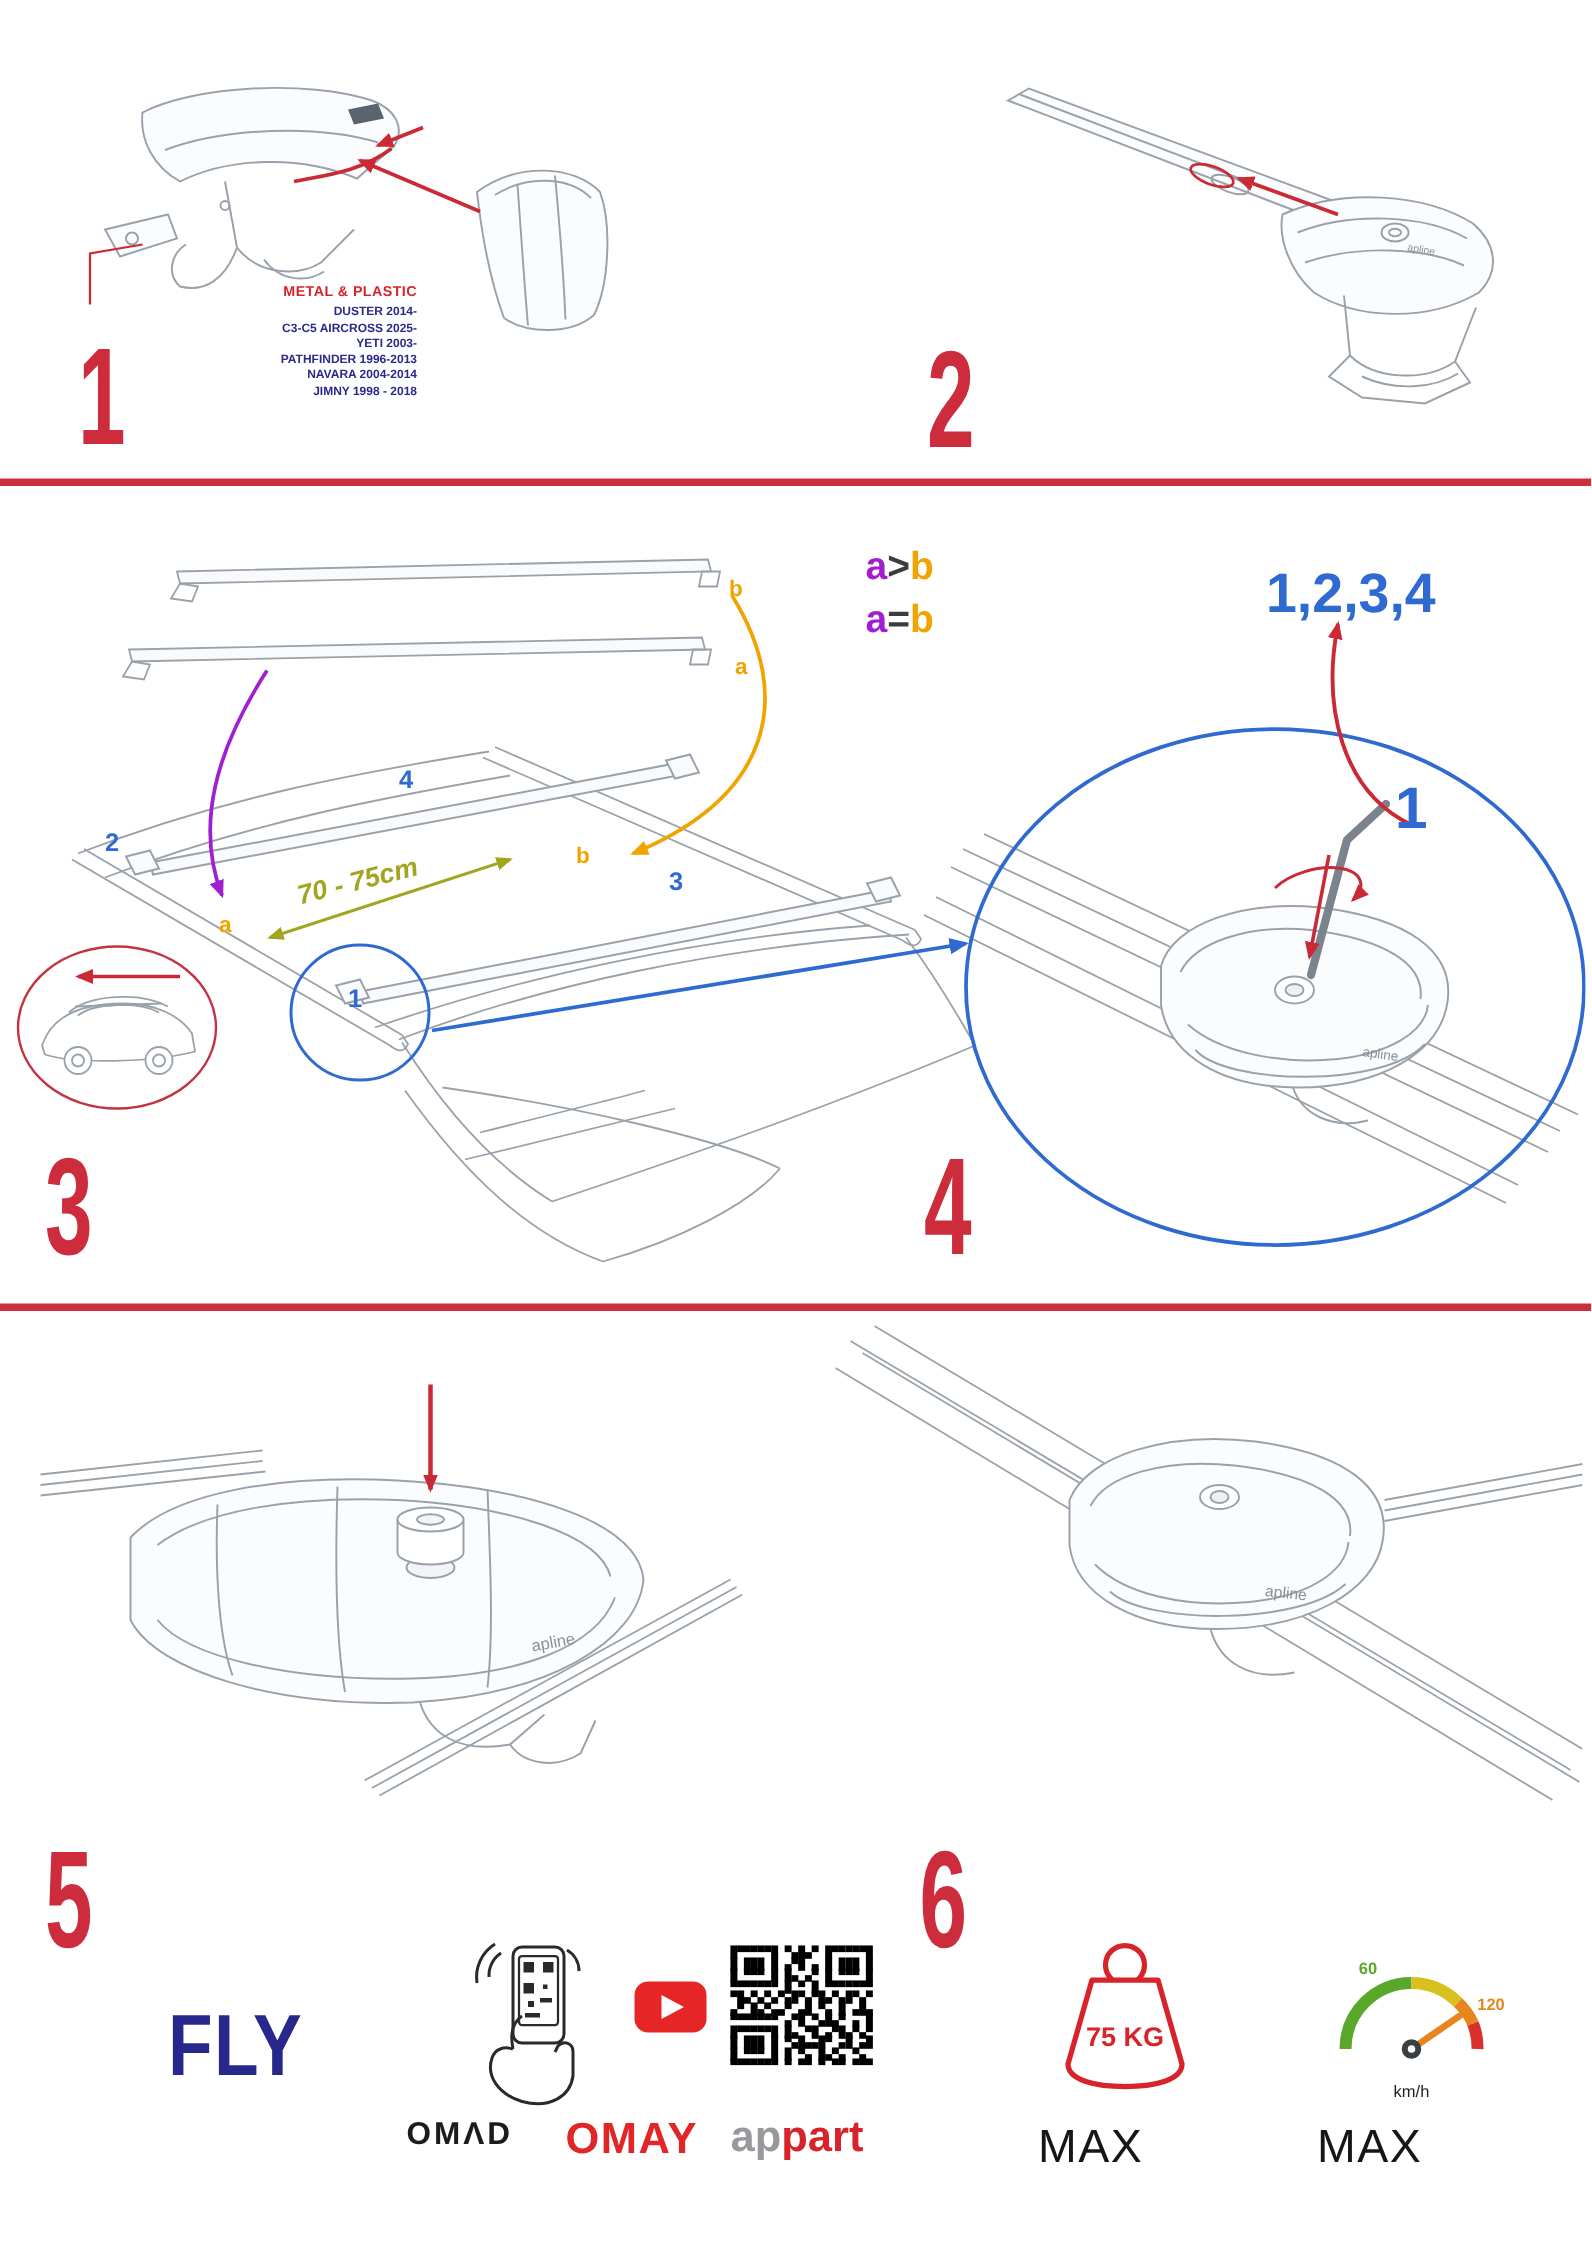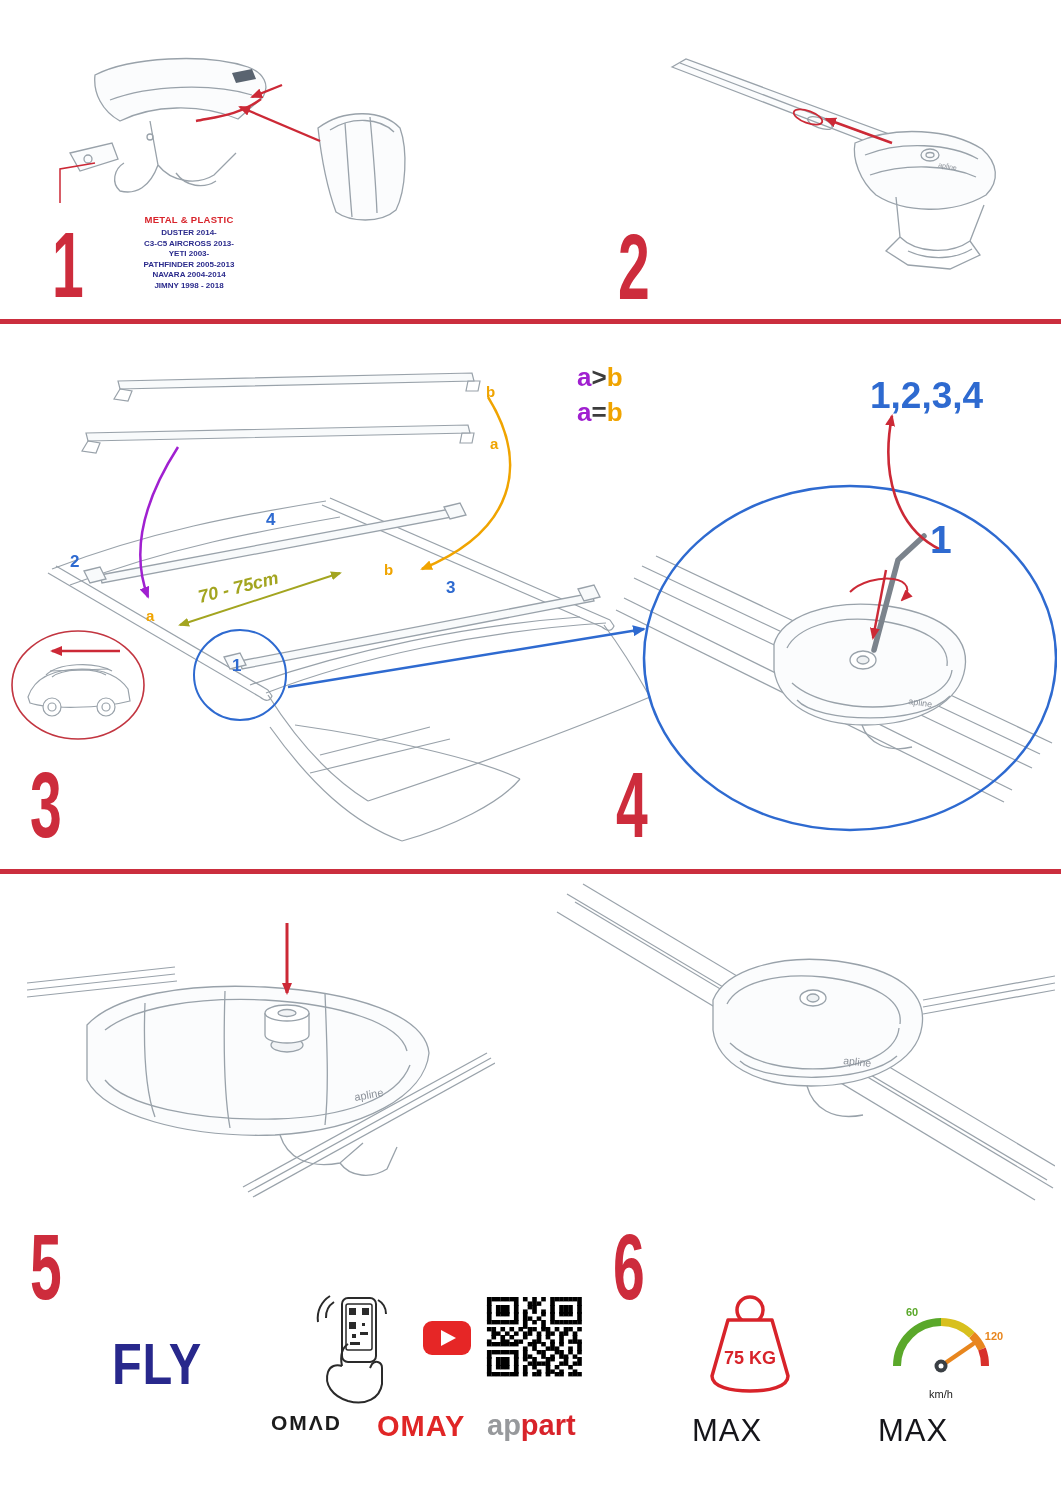--- a/index.html
+++ b/index.html
@@ -3,21 +3,21 @@
 <meta charset="utf-8">
 <style>
   *{margin:0;padding:0;box-sizing:border-box}
   html,body{background:#fff}
   body{width:1061px;height:1500px;font-family:"Liberation Sans",sans-serif;position:relative}
   .page{position:relative;width:1061px;height:1500px;overflow:hidden;background:#fff}
   .abs{position:absolute}
   .stepnum{position:absolute;font-weight:700;font-size:92px;line-height:.82;color:#cd2c3c;
            transform:scaleX(.62);transform-origin:left top;letter-spacing:-3px}
   .divider{position:absolute;left:0;width:1061px;height:5px;background:#cb2e3e}
-  .models{position:absolute;left:100px;top:214px;width:178px;text-align:center}
+  .models{position:absolute;left:100px;top:189px;width:178px;text-align:right}
   .models .mat{color:#d8232a;font-size:9.5px;font-weight:700;letter-spacing:.3px;margin-bottom:3px}
   .models .mline{color:#2a2a8c;font-size:8px;font-weight:700;line-height:10.5px}
   .rules{position:absolute;left:577px;top:360px;font-size:26px;font-weight:700;line-height:35px}
   .rules .la{color:#a020d0}.rules .lop{color:#3c3c3c}.rules .lb{color:#f0a400}
   .bluebig{position:absolute;color:#2e6ad0;font-weight:700}
   .fly{position:absolute;left:112px;top:1330px;font-size:58px;font-weight:700;color:#28288c;
        transform:scaleX(.84);transform-origin:left top;letter-spacing:1px}
   .accpart{position:absolute;left:62px;top:1405px;font-size:32px;font-weight:700;letter-spacing:0}
   .accpart .p1{color:#1a1a1a}.accpart .p2{color:#d8232a}
   .omad{position:absolute;left:271px;top:1411px;font-size:21px;font-weight:700;color:#1c1c1c;letter-spacing:2px}
@@ -75,23 +75,23 @@
     <g stroke="#cc2936" fill="none" stroke-width="2.4">
       <line x1="320" y1="96" x2="240" y2="62" marker-end="url(#m-red)"></line>
       <line x1="282" y1="40" x2="252" y2="52" marker-end="url(#m-red)"></line>
     </g>
     <polyline points="95,118 60,124 60,158" stroke="#cc2936" stroke-width="1.5" fill="none"></polyline>
   </svg>
 
   <div class="models">
     <div class="mat">METAL &amp; PLASTIC</div>
     <div class="mline">DUSTER 2014-</div>
-    <div class="mline">C3-C5 AIRCROSS 2013-</div>
+    <div class="mline">C3-C5 AIRCROSS 2025-</div>
     <div class="mline">YETI 2003-</div>
-    <div class="mline">PATHFINDER 2005-2013</div>
+    <div class="mline">PATHFINDER 1996-2013</div>
     <div class="mline">NAVARA 2004-2014</div>
     <div class="mline">JIMNY 1998 - 2018</div>
   </div>
 
   <div class="stepnum" style="left:52px;top:228px">1</div>
 
   <svg class="abs" style="left:650px;top:55px" width="400" height="235" viewBox="0 0 400 235">
     <g stroke="#99a2aa" stroke-width="1.3" fill="none">
       <path d="M22,12 L36,4 L258,86 L246,98 Z" fill="#fbfcfd"></path>
       <path d="M30,8 L250,92"></path>
@@ -226,21 +226,21 @@
     <line x1="274" y1="132" x2="261" y2="200" stroke="#cc2936" stroke-width="2.4" marker-end="url(#m-red)"></line>
     <path d="M238,154 A26,13 -15 1 1 290,162" stroke="#cc2936" stroke-width="2" fill="none" marker-end="url(#m-red)"></path>
     <text x="296" y="266" transform="rotate(8 296 266)" font-size="9" fill="#8a9098">apline</text>
     <ellipse cx="238" cy="220" rx="206" ry="172" stroke="#2e6ad0" stroke-width="2.5" fill="none"></ellipse>
   </svg>
 
   <svg class="abs" style="left:855px;top:408px" width="100" height="150" viewBox="0 0 100 150">
     <path d="M86,142 C40,120 26,64 37,8" stroke="#cc2936" stroke-width="2.6" fill="none" marker-end="url(#m-red)"></path>
   </svg>
 
-  <div class="bluebig" style="left:870px;top:375px;font-size:37px">1,2,3,4</div>
+  <div class="bluebig" style="left:844px;top:375px;font-size:37px">1,2,3,4</div>
   <div class="bluebig" style="left:930px;top:518px;font-size:39px">1</div>
 
   <div class="stepnum" style="left:616px;top:768px">4</div>
 
   <div class="divider" style="top:869px"></div>
 
   <svg class="abs" style="left:25px;top:895px" width="470" height="330" viewBox="0 0 470 330">
     <g stroke="#99a2aa" stroke-width="1.2" fill="none">
       <path d="M2,88 L150,72"></path>
         <path d="M2,102 L152,86"></path>

